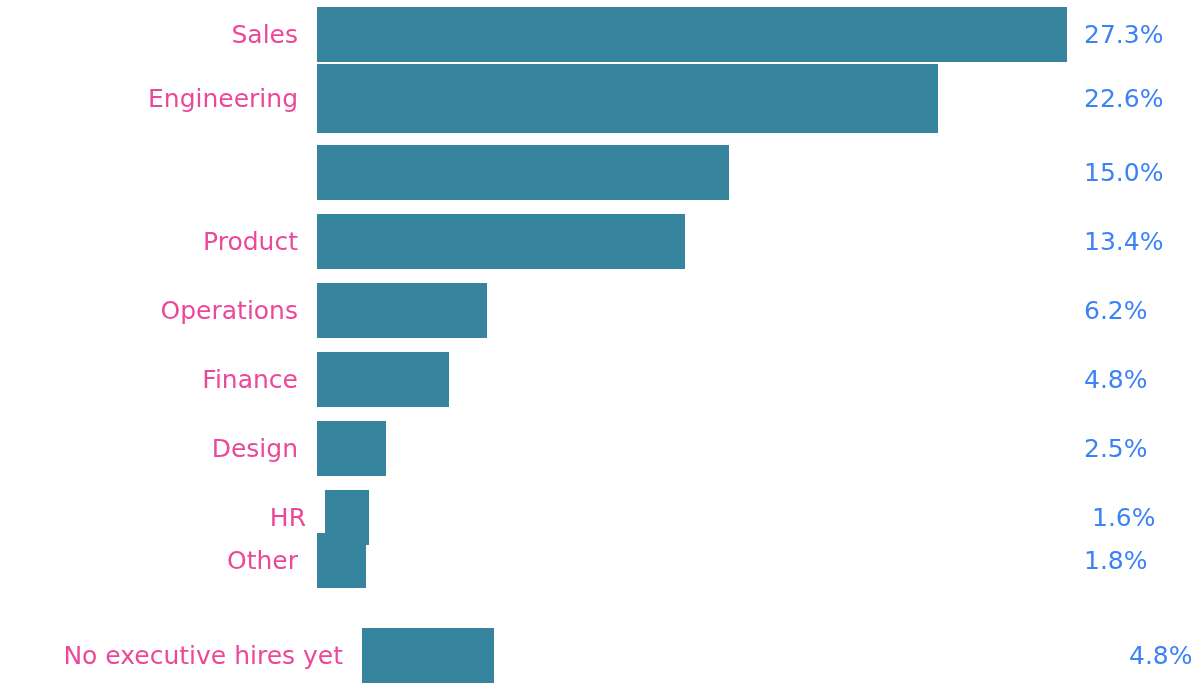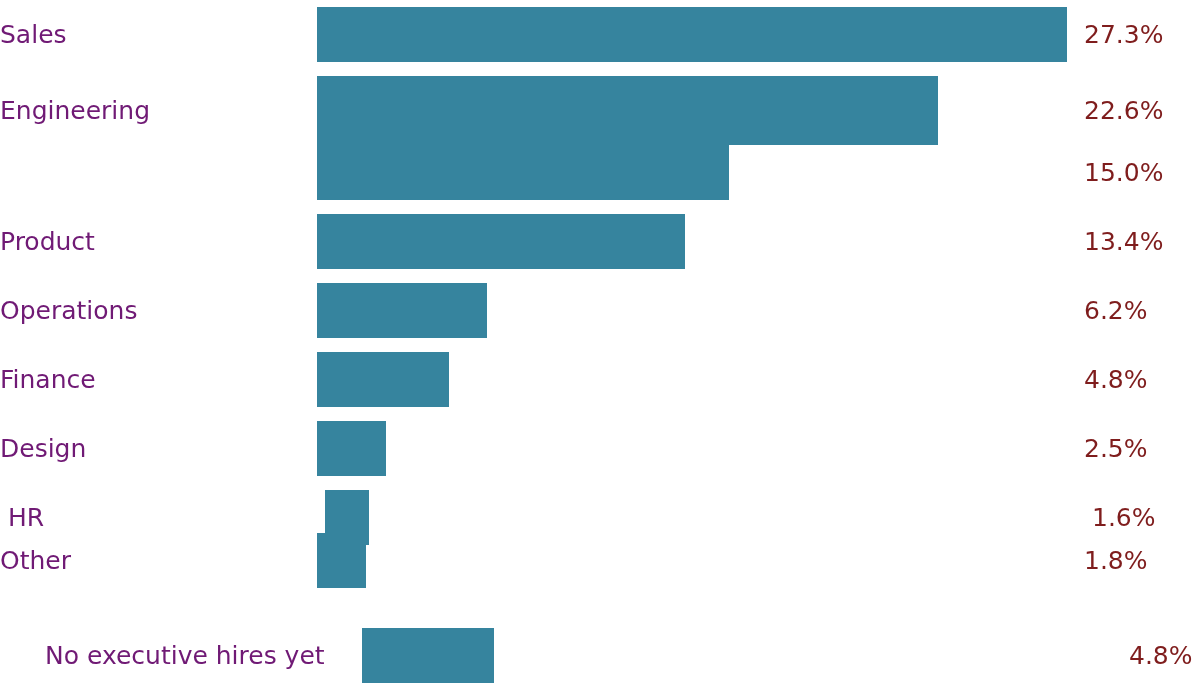--- a/index.html
+++ b/index.html
@@ -26,21 +26,22 @@
     left: 0;
     width: 1200px;
     display: flex;
     align-items: center;
   }
 
   .cat-label {
     position: absolute;
     left: 0;
     width: 298px;
-    color: #701a75;
+    text-align: right;
+    color: #ec4899;
     font-size: 25px;
     line-height: 1;
     font-family: "DejaVu Sans", sans-serif;
     white-space: nowrap;
   }
 
   .bar-track {
     position: absolute;
     left: 317px;
     top: 0;
@@ -49,39 +50,39 @@
 
   .bar {
     height: 100%;
     background: #36849e;
     box-sizing: border-box;
   }
 
   .value-label {
     position: absolute;
     left: 1084px;
-    color: #7f1d1d;
+    color: #3b82f6;
     font-size: 25px;
     line-height: 1;
     font-family: "DejaVu Sans", sans-serif;
     white-space: nowrap;
   }
 </style>
 </head>
 <body>
 
 <div id="chart-root">
     <div class="bar-row" style="top: 7px; height: 55px;">
       <div class="cat-label">Sales</div>
       <div class="bar-track" style="width: 750px;">
         <div class="bar" style="background: rgb(54, 132, 158); width: 750px;"></div>
       </div>
       <div class="value-label">27.3%</div>
     </div>
-    <div class="bar-row" style="top: 76px; height: 69px;">
+    <div class="bar-row" style="top: 64px; height: 69px;">
       <div class="cat-label">Engineering</div>
       <div class="bar-track" style="width: 750px;">
         <div class="bar" style="background: rgb(54, 132, 158); width: 620.879px;"></div>
       </div>
       <div class="value-label">22.6%</div>
     </div>
     <div class="bar-row" style="top: 145px; height: 55px;">
       <div class="bar-track" style="width: 750px;">
         <div class="bar" style="background: rgb(54, 132, 158); width: 412.088px;"></div>
       </div>

